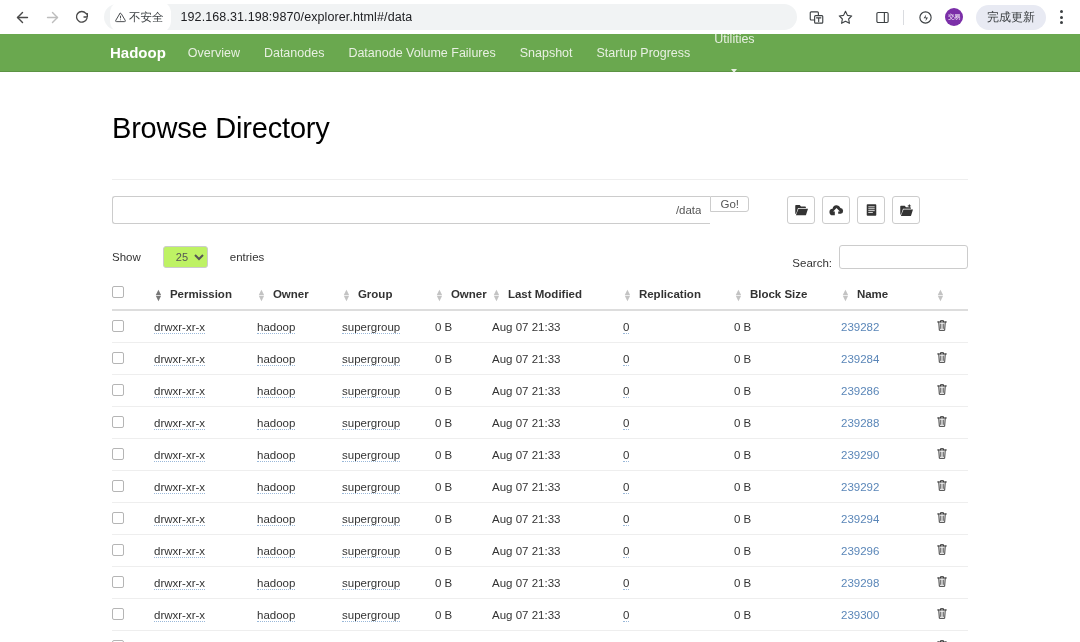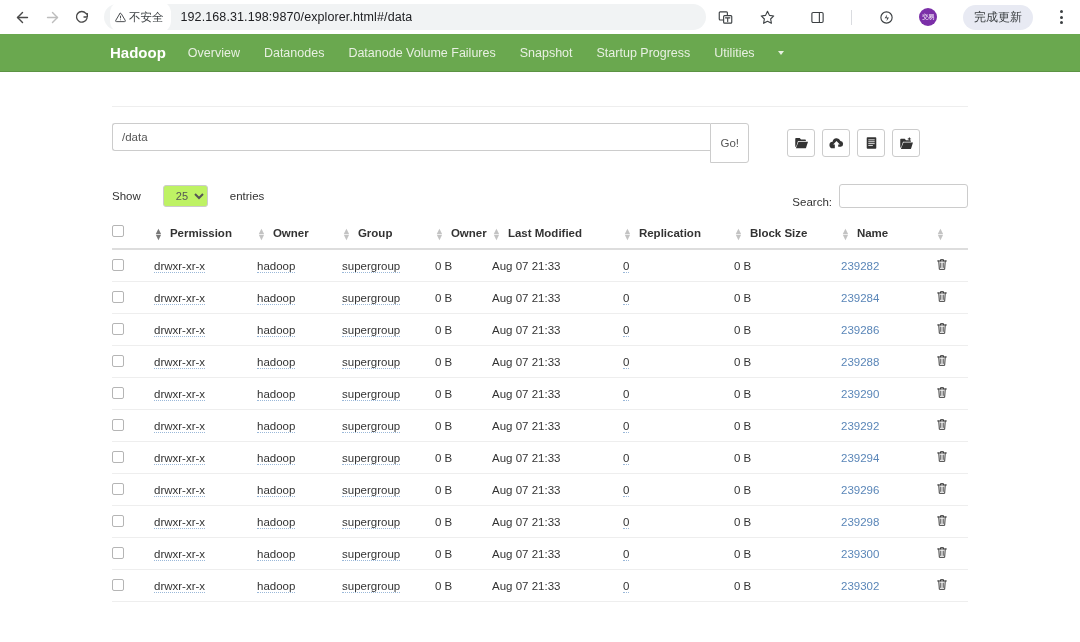--- a/index.html
+++ b/index.html
@@ -57,21 +57,21 @@
   .sec-chip svg { display:block; }
   .url-text {
     margin-left: 10px;
     font-size: 12.5px;
     color: #202124;
     letter-spacing: 0.1px;
     white-space: nowrap;
     overflow: hidden;
   }
   .toolbar-right {
-    display: flex; align-items: center; gap: 16px;
+    display: flex; align-items: center; gap: 3px;
   }
   .tb-icon {
     width: 26px; height: 26px;
     display: flex; align-items: center; justify-content: center;
     color: #3c4043;
   }
   .tb-sep {
     width: 1px; height: 15px;
     background: #dadce0;
     margin: 0 5px;
@@ -121,21 +121,21 @@
     font-size: 15px;
     font-weight: bold;
     margin-right: 22px;
   }
   .nav-link {
     color: #e8f0e2;
     font-size: 12.5px;
     margin-right: 24px;
     white-space: nowrap;
   }
-  .nav-link.has-caret { display:flex; align-items:center; gap:23px; }
+  .nav-link.has-caret { display:flex; align-items:center; gap:23px;flex-direction:column; }
   .caret {
     width: 0; height: 0;
     border-left: 3.5px solid transparent;
     border-right: 3.5px solid transparent;
     border-top: 4px solid #e8f0e2;
   }
 
   
   .page {
     padding: 0 112px;
@@ -169,23 +169,24 @@
     height: 28px;
     border: 1px solid #cccccc;
     border-right: none;
     border-radius: 3px 0 0 3px;
     padding: 0 9px;
     font-size: 11.5px;
     color: #555555;
     background: #fff;
     outline: none;
     font-family: "Liberation Sans", sans-serif;
+    text-align: right;
   }
   .go-btn {
-    height: 40px;
+    height: 16px;
     min-width: 36px;
     border: 1px solid #cccccc;
     border-radius: 0 3px 3px 0;
     background: #ffffff;
     font-size: 11.5px;
     color: #555555;
     padding: 0 9px;
     cursor: pointer;
     font-family: "Liberation Sans", sans-serif;
   }
@@ -401,20 +402,21 @@
   <div class="nav-link">Snapshot</div>
   <div class="nav-link">Startup Progress</div>
   <div class="nav-link has-caret">
     <span>Utilities</span>
     <span class="caret"></span>
   </div>
 </div>
 
 <div class="page">
 
+  <h1 class="page-title">Browse Directory</h1>
   <div class="title-rule"></div>
 
   <div class="path-row">
     <div class="input-group">
       <input class="path-input" type="text" value="/data" style="">
       <button class="go-btn">Go!</button>
     </div>
     <div class="icon-btn-group">
       <div class="icon-btn">
         <svg width="15" height="14" viewBox="0 0 24 22" fill="currentColor">

